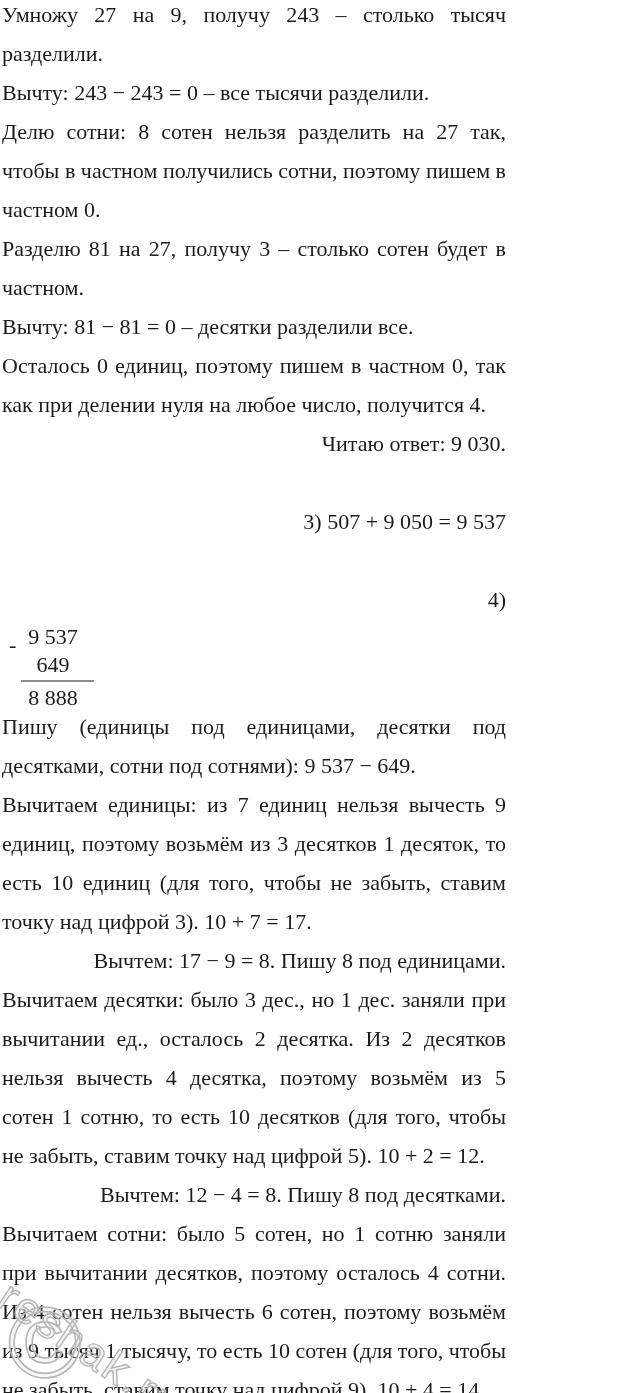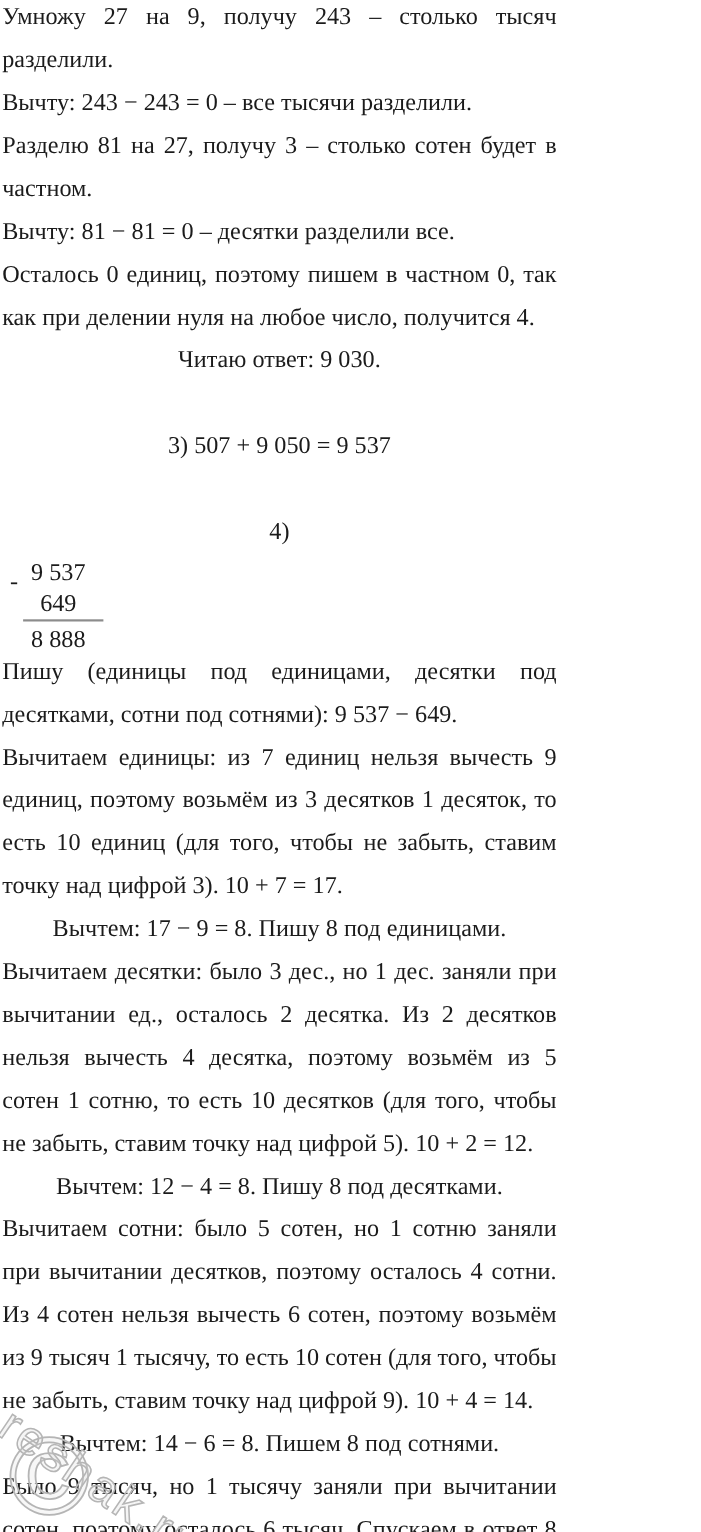--- a/index.html
+++ b/index.html
@@ -20,21 +20,21 @@
     position: relative;
     z-index: 1;
     padding: 0 2px;
     margin-top: -5px;
   }
 
   .para {
     margin: 0;
     text-align: justify;
   }
-  .para.single { text-align: center; }
+  .para.single { text-align: right; }
 
   .spacer { height: 39px; }
 
   
   .sub-block {
     position: relative;
     height: 88px;
     padding-top: 4px;
     box-sizing: border-box;
   }
@@ -94,20 +94,21 @@
 </style>
 </head>
 <body>
 
 <div class="page">
 
   <div class="content">
 
     <p class="para">Умножу 27 на 9, получу 243 – столько тысяч разделили.</p>
     <p class="para">Вычту:  243 − 243 = 0 – все тысячи разделили.</p>
+    <p class="para">Делю сотни: 8 сотен нельзя разделить на 27 так, чтобы в частном получились сотни, поэтому пишем в частном 0.</p>
     <p class="para">Разделю 81 на 27, получу 3 – столько сотен будет в частном.</p>
     <p class="para">Вычту:  81 − 81 = 0 – десятки разделили все.</p>
     <p class="para">Осталось 0 единиц, поэтому пишем в частном 0, так как при делении нуля на любое число, получится 4.</p>
     <p class="para single">Читаю ответ: 9 030.</p>
 
     <div class="spacer"></div>
 
     <p class="para single">3)  507 + 9 050 = 9 537</p>
 
     <div class="spacer"></div>

